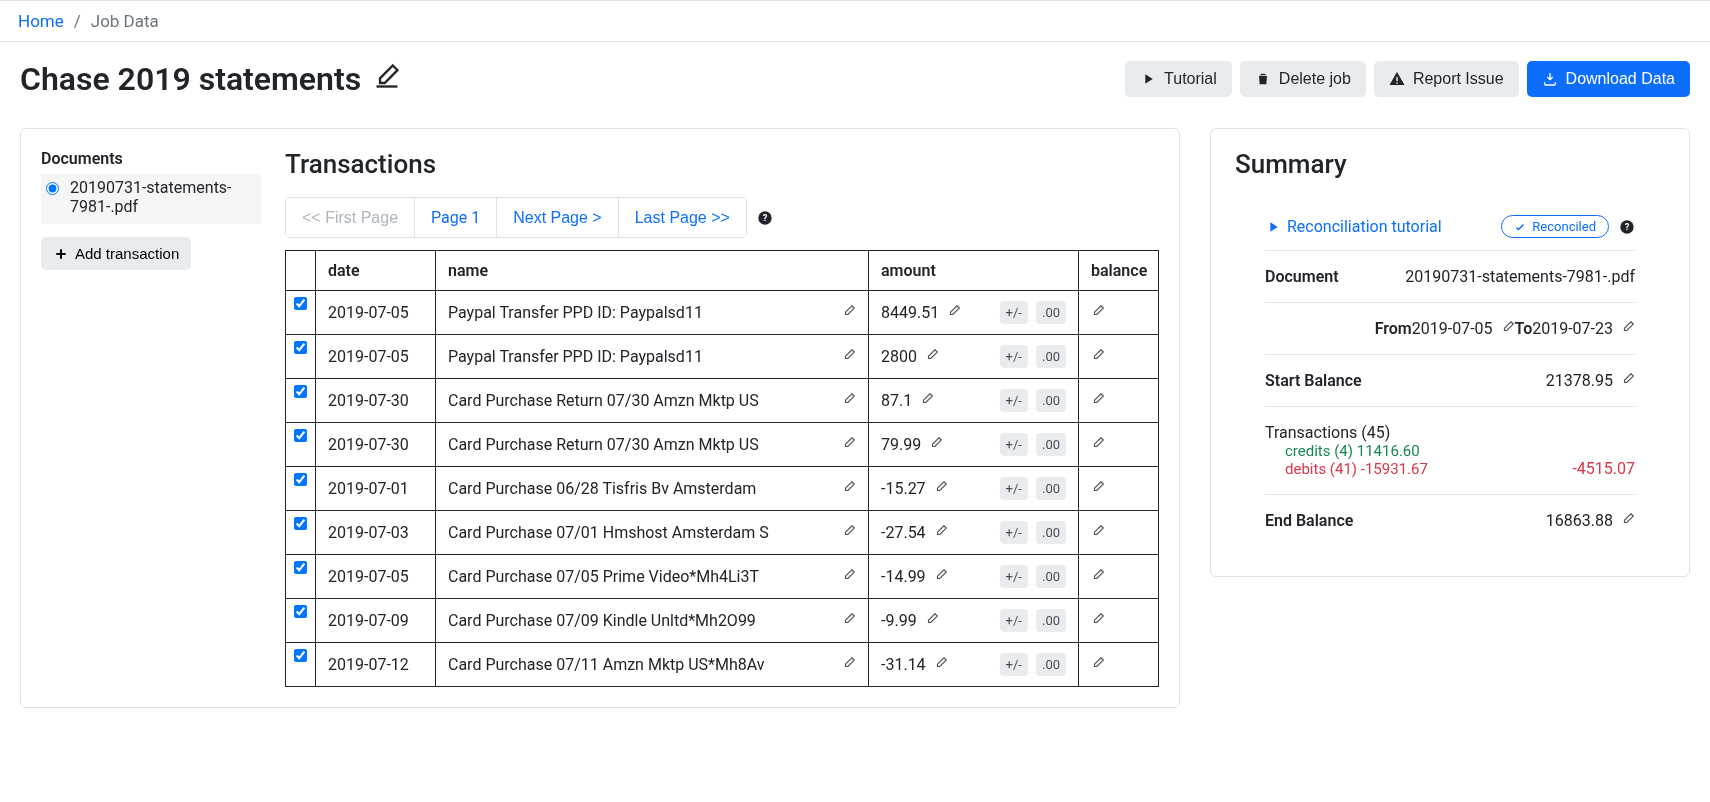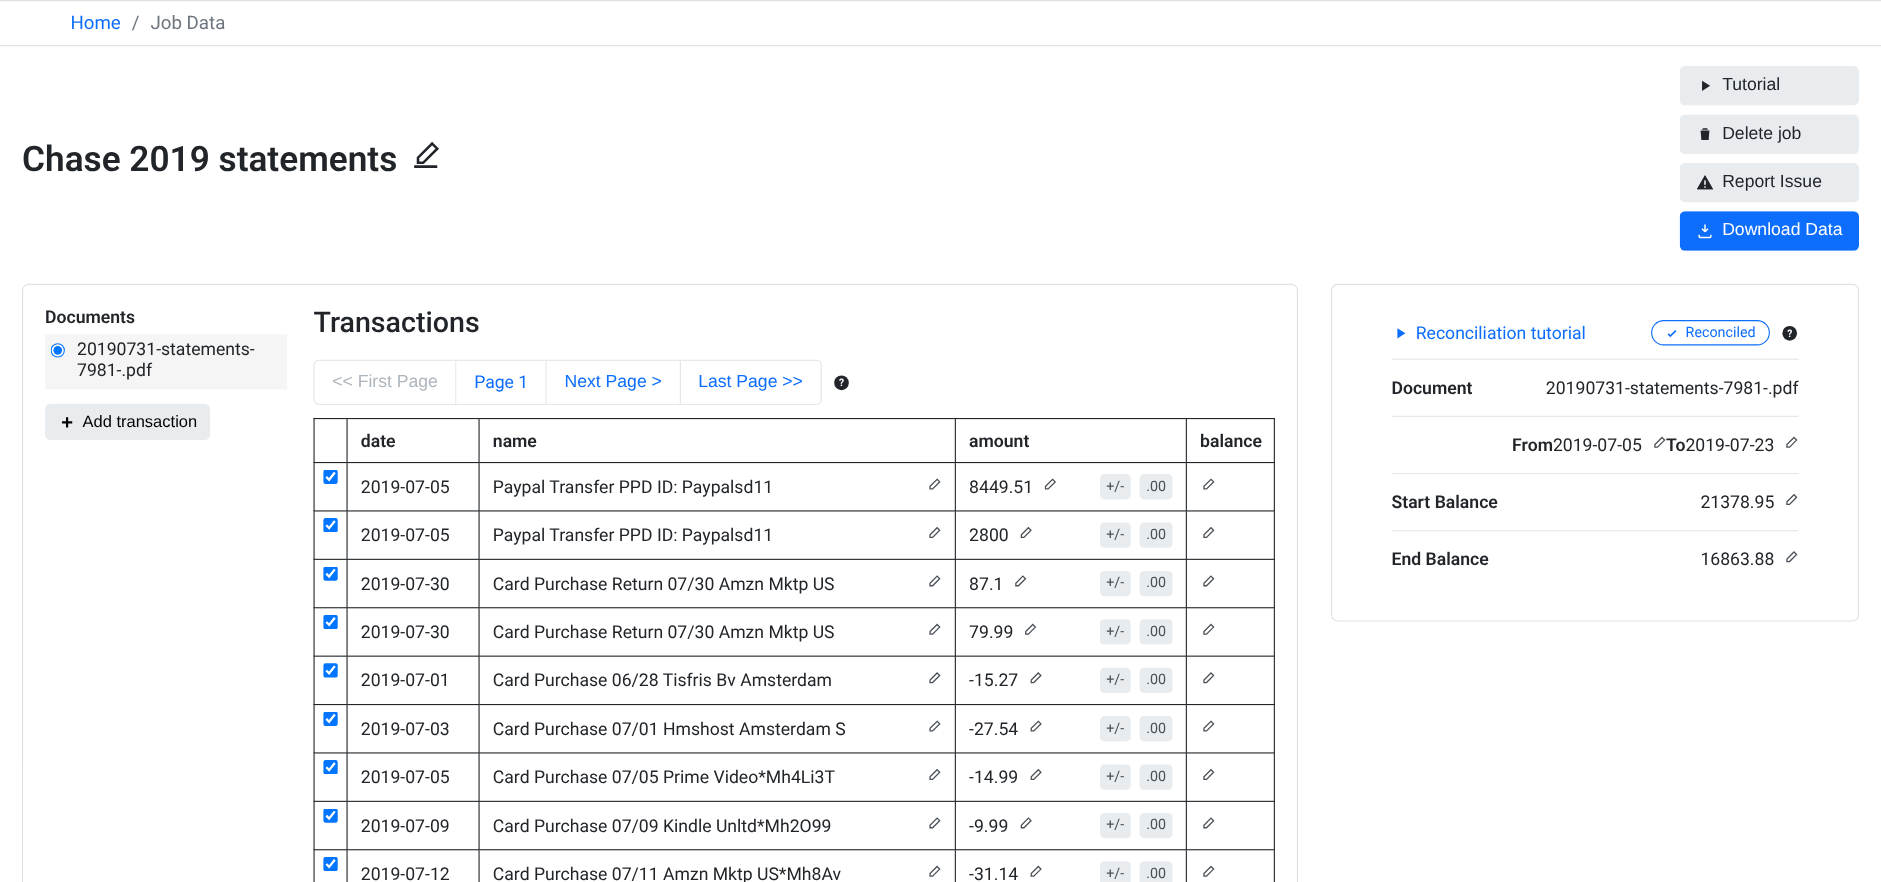--- a/index.html
+++ b/index.html
@@ -9,32 +9,32 @@
     font-size: 16px;
     color: #212529;
     background: #fff;
   }
   a { color: #0d6efd; text-decoration: none; }
   .breadcrumb-bar {
     border-top: 1px solid #dee2e6;
     border-bottom: 1px solid #dee2e6;
     padding: 10px 18px;
   }
-  .breadcrumb { display: flex; gap: 10px; align-items: center; font-size: 17px; margin-left: 46px; }
+  .breadcrumb { display: flex; gap: 10px; align-items: center; font-size: 17px; }
   .breadcrumb .sep { color: #6c757d; }
   .breadcrumb .active { color: #6c757d; }
   .content-wrap { padding: 18px 20px; }
   .header-row {
     display: flex;
     justify-content: space-between;
     align-items: center;
     margin-bottom: 30px;
   }
   h1.page-title { font-size: 32px; margin: 0; font-weight: 600; display: flex; align-items: center; gap: 12px; }
-  .action-buttons { display: flex; gap: 8px; flex-direction: column; }
+  .action-buttons { display: flex; gap: 8px; }
   .btn {
     border: 1px solid transparent;
     border-radius: 5px;
     padding: 8px 14px;
     font-size: 16px;
     cursor: pointer;
     display: inline-flex;
     align-items: center;
     gap: 8px;
   }
@@ -467,20 +467,21 @@
                       <path d="M17 3l4 4-11 11H6v-4L17 3z"></path>
                     </svg></span></td>
               </tr>
             </tbody>
         </table>
       </div>
 
     </div>
 
     <div class="summary-card">
+      <h2>Summary</h2>
       <div class="summary-inner">
 
         <div class="recon-row">
           <a href="#" class="recon-link">
             <span class="icon">
                 <svg viewBox="0 0 24 24" fill="currentColor">
                   <path d="M8 5v14l11-7z"></path>
                 </svg>
               </span>
             <span>Reconciliation tutorial</span>
@@ -526,20 +527,28 @@
         <div class="summary-row">
           <span class="summary-label">Start Balance</span>
           <span class="summary-value">
             <span>21378.95</span>
             <span class="edit-mini"><svg width="14" height="14" viewBox="0 0 24 24" fill="none" stroke="currentColor" stroke-width="2">
                   <path d="M17 3l4 4-11 11H6v-4L17 3z"></path>
                 </svg></span>
           </span>
         </div>
 
+        <div class="summary-row">
+          <div>
+            <div class="summary-label" style="font-weight:400">Transactions (45)</div>
+            <div class="tx-sub green">credits (4) 11416.60</div>
+            <div class="tx-sub red">debits (41) -15931.67</div>
+          </div>
+          <span class="red">-4515.07</span>
+        </div>
 
         <div class="summary-row no-border">
           <span class="summary-label">End Balance</span>
           <span class="summary-value">
             <span>16863.88</span>
             <span class="edit-mini"><svg width="14" height="14" viewBox="0 0 24 24" fill="none" stroke="currentColor" stroke-width="2">
                   <path d="M17 3l4 4-11 11H6v-4L17 3z"></path>
                 </svg></span>
           </span>
         </div>

